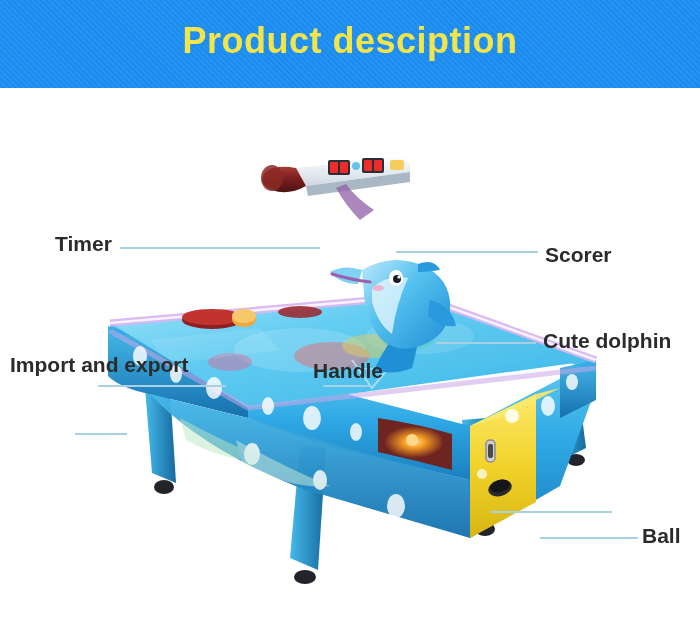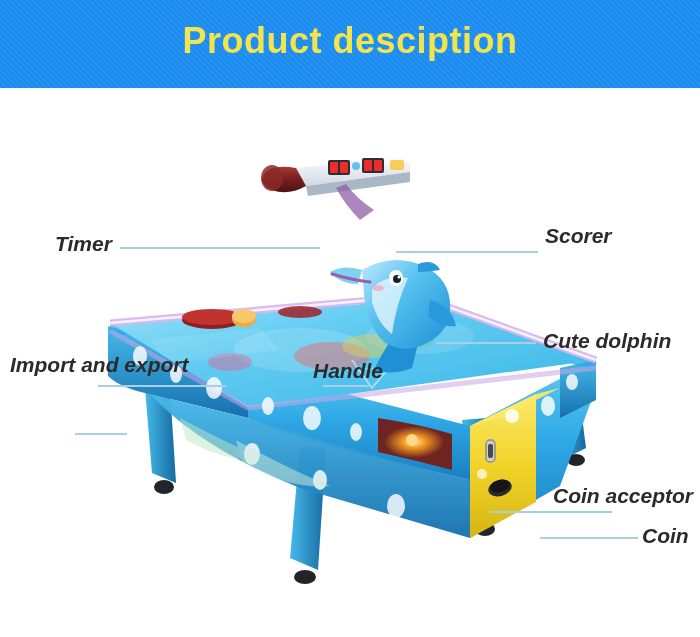--- a/index.html
+++ b/index.html
@@ -38,21 +38,20 @@
     font-family: "Liberation Sans", sans-serif;
   }
 
   
   #stage {
     position: absolute;
     left: 0; top: 88px;
     width: 680px;
     height: 549px;
     background: #ffffff;
-    font-style: italic;
   }
 
   
   #machine { position: absolute; left: 0; top: 0; width: 700px; height: 549px; }
 
   
   .callout {
     position: absolute;
     color: #2b2b2b;
     font-size: 21px;
@@ -64,21 +63,21 @@
   .leader {
     position: absolute;
     height: 0;
     border-top: 2px solid #a9cfe2;
     z-index: 25;
   }
 
   .cl-timer     { left: 55px;  top: 144px; }
   .ld-timer     { left: 120px; top: 159px; width: 200px; }
 
-  .cl-scorer    { left: 545px; top: 136px; }
+  .cl-scorer    { left: 545px; top: 155px; }
   .ld-scorer    { left: 396px; top: 163px; width: 142px; }
 
   .cl-dolphin   { left: 543px; top: 241px; }
   .ld-dolphin   { left: 436px; top: 254px; width: 100px; }
 
   .cl-import    { left: 10px;  top: 265px; }
   .ld-import    { left: 98px;  top: 297px; width: 128px; }
 
   .cl-handle    { left: 313px; top: 271px; text-align: center; }
   .ld-handle    { left: 323px; top: 297px; width: 48px; }
@@ -303,18 +302,17 @@
 
     <div class="callout cl-scorer">Scorer</div>
 
     <div class="callout cl-import">Import and export</div>
 
     <div class="callout cl-dolphin">Cute dolphin</div>
 
     <div class="callout cl-handle">Handle</div>
 
 
-    <div class="callout cl-coin">Coin acceptor</div>
-
-    <div class="callout cl-hole">Coin</div>
+
+    <div class="callout cl-hole">Ball</div>
 
   </div>
 </div>
 
 </body></html>

